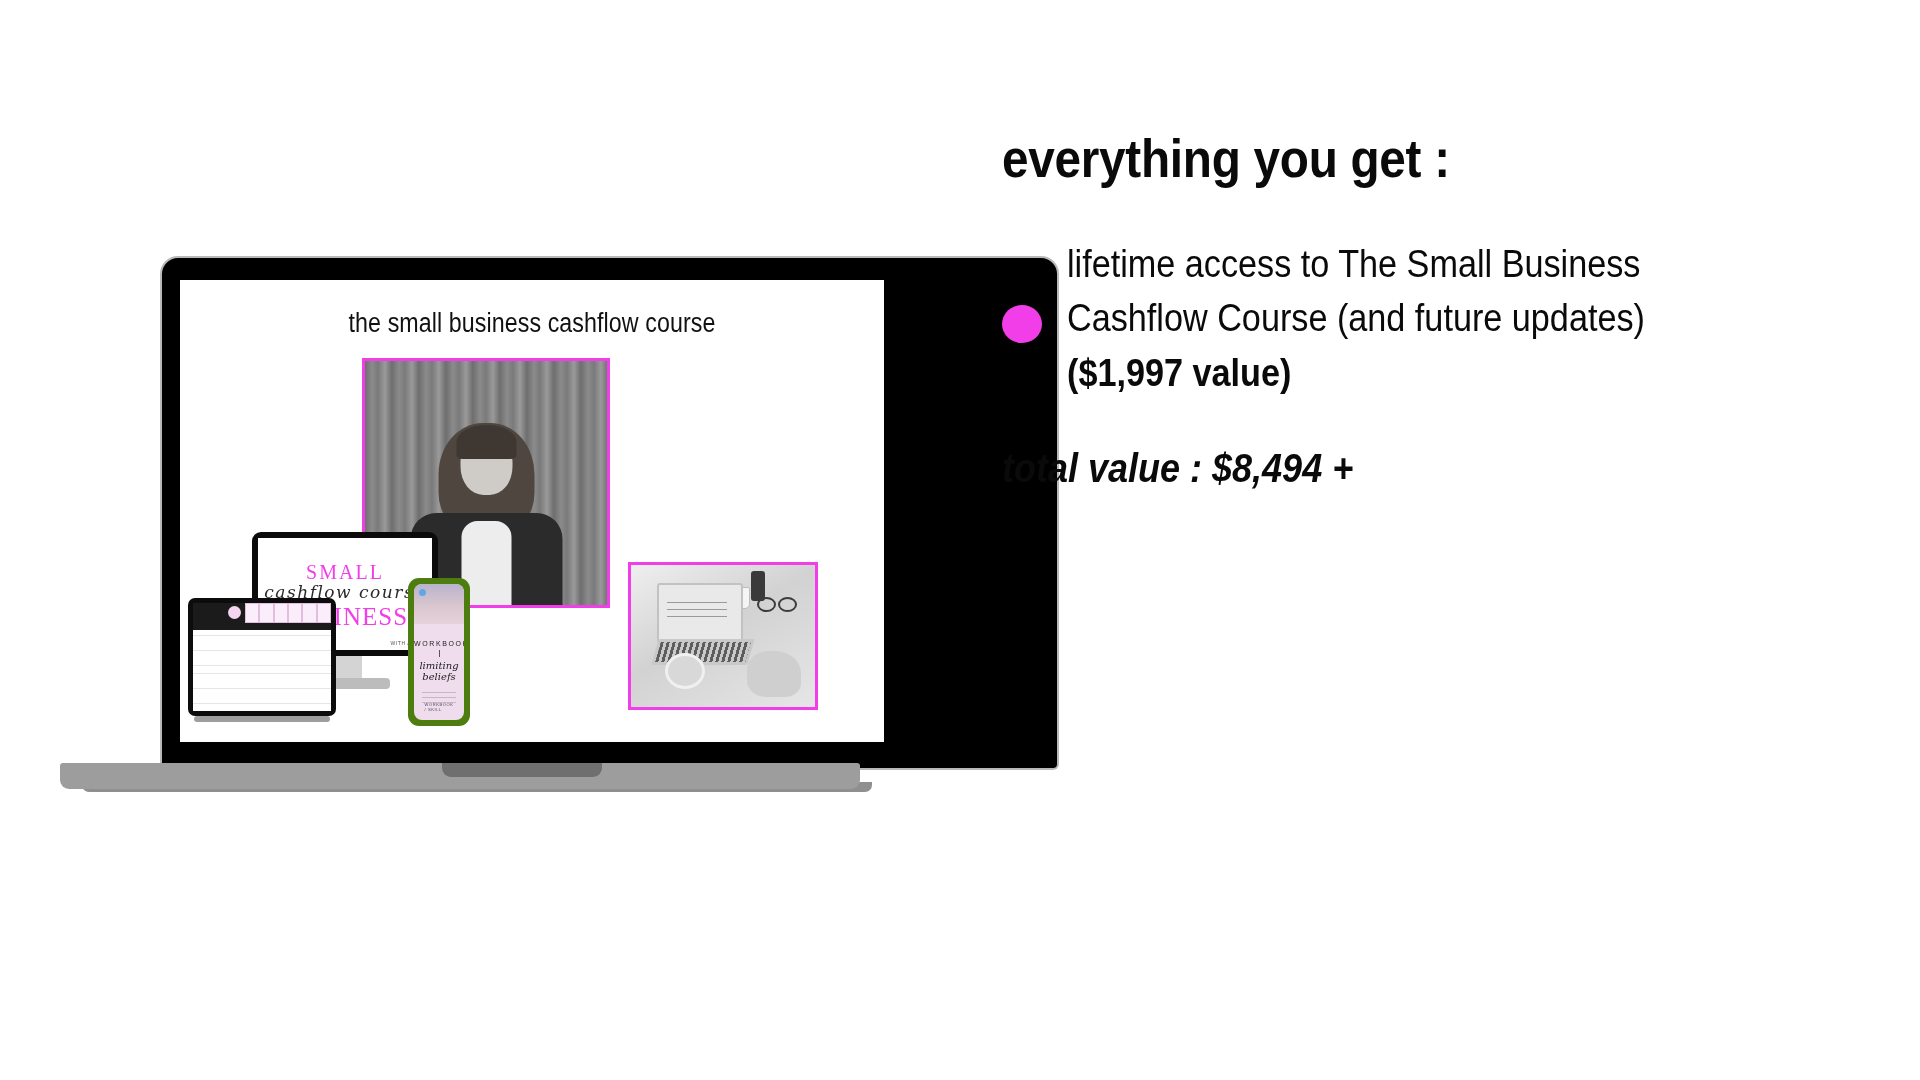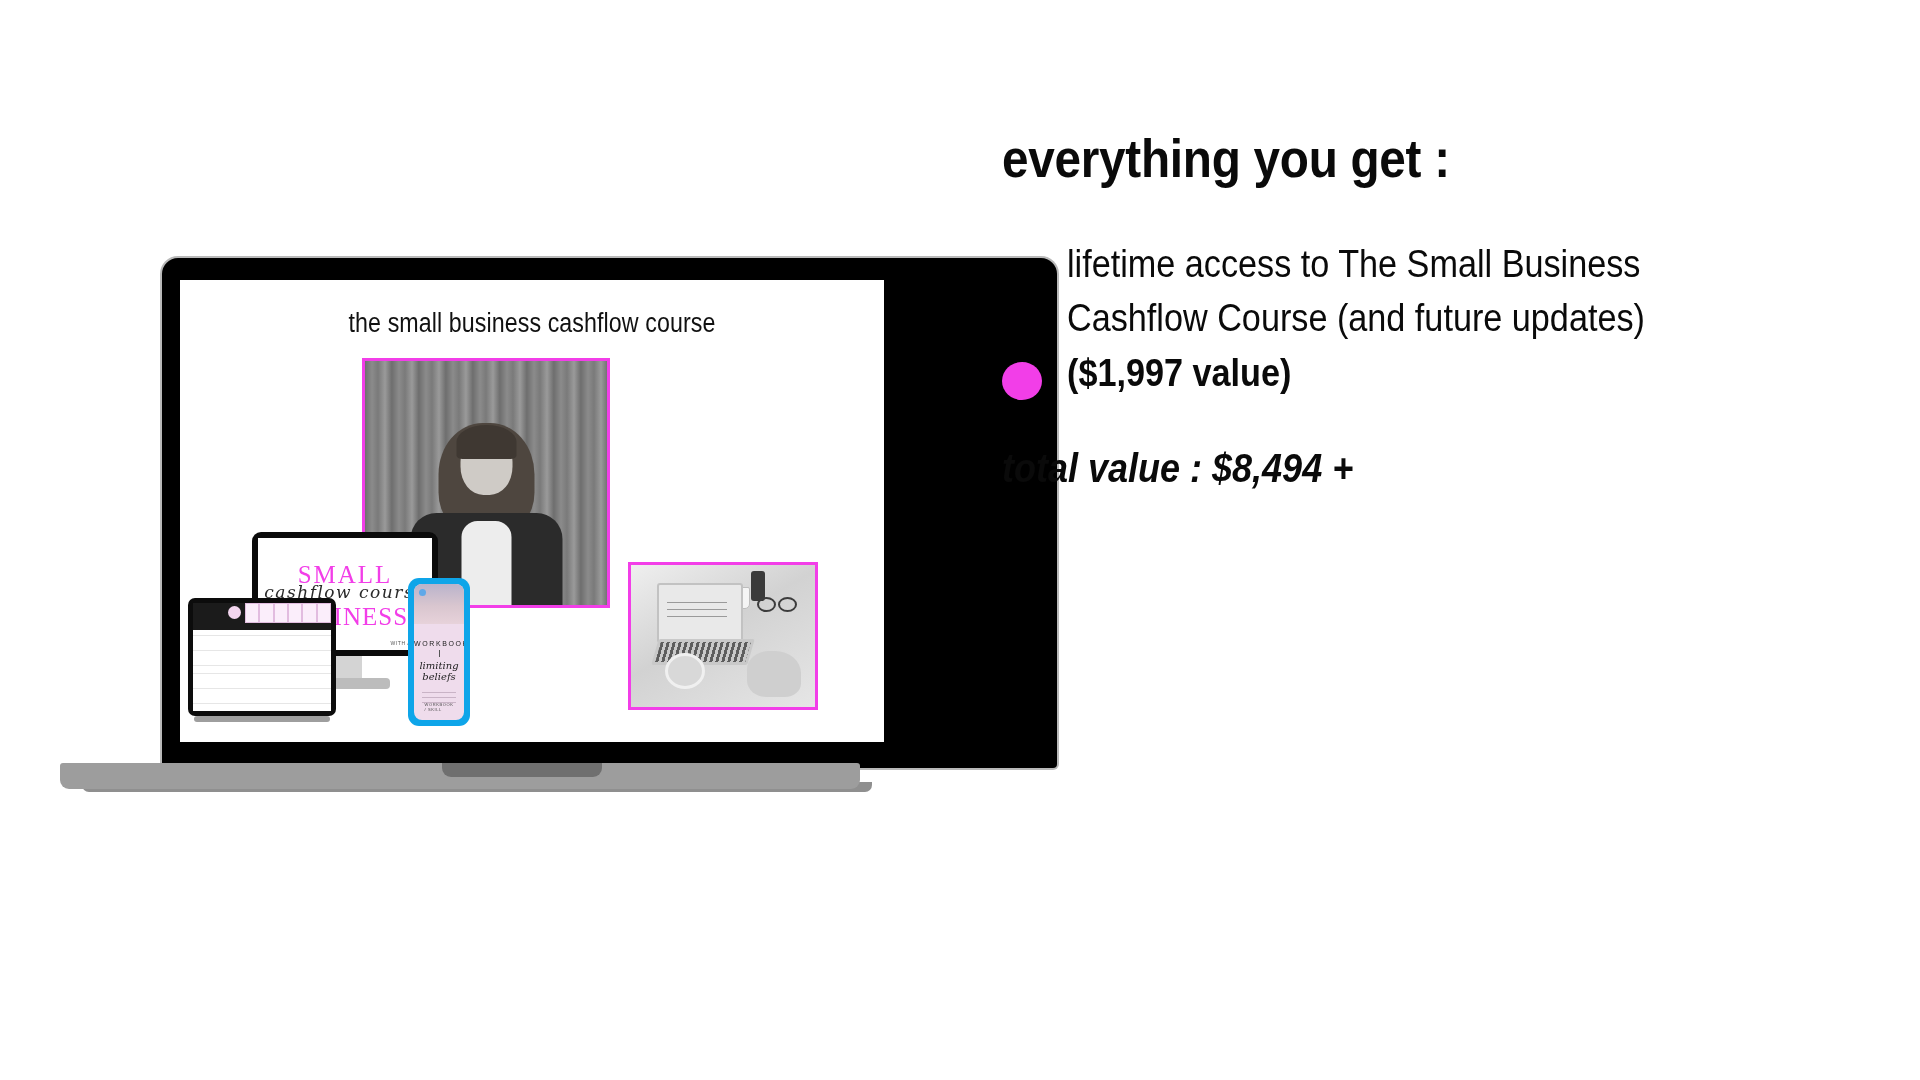--- a/index.html
+++ b/index.html
@@ -217,21 +217,21 @@
     height: 11px;
     background: #bcbcbc;
     border-radius: 4px;
   }
   .mon-small {
     position: absolute;
     left: 0; right: 0;
     top: 24px;
     text-align: center;
     font-family: "Liberation Serif", serif;
-    font-size: 25px;
+    font-size: 20px;
     letter-spacing: 2px;
     color: #f23ee8;
     line-height: 1;
   }
   .mon-business {
     position: absolute;
     left: 0; right: 0;
     top: 66px;
     text-align: center;
     font-family: "Liberation Serif", serif;
@@ -329,21 +329,21 @@
     border-radius: 3px;
   }
 
   
   .phone {
     position: absolute;
     left: 228px;
     top: 298px;
     width: 62px;
     height: 148px;
-    background: #0ea5e9;
+    background: #4d7c0f;
     border-radius: 11px;
     padding: 6px;
     box-sizing: border-box;
   }
   .phone-screen {
     width: 100%;
     height: 100%;
     background: #efdcec;
     border-radius: 8px;
     overflow: hidden;
@@ -527,21 +527,21 @@
   }
 
   .benefit-list {
     list-style: none;
     margin: 0;
     padding: 0;
   }
 
   .benefit {
     display: flex;
-    align-items: flex-end;
+    align-items: center;
     margin-bottom: 46px;
   }
 
   .bullet-dot {
     flex: 0 0 auto;
     width: 40px;
     height: 38px;
     border-radius: 50%;
     background: #f23ee8;
     margin-top: 12px;

